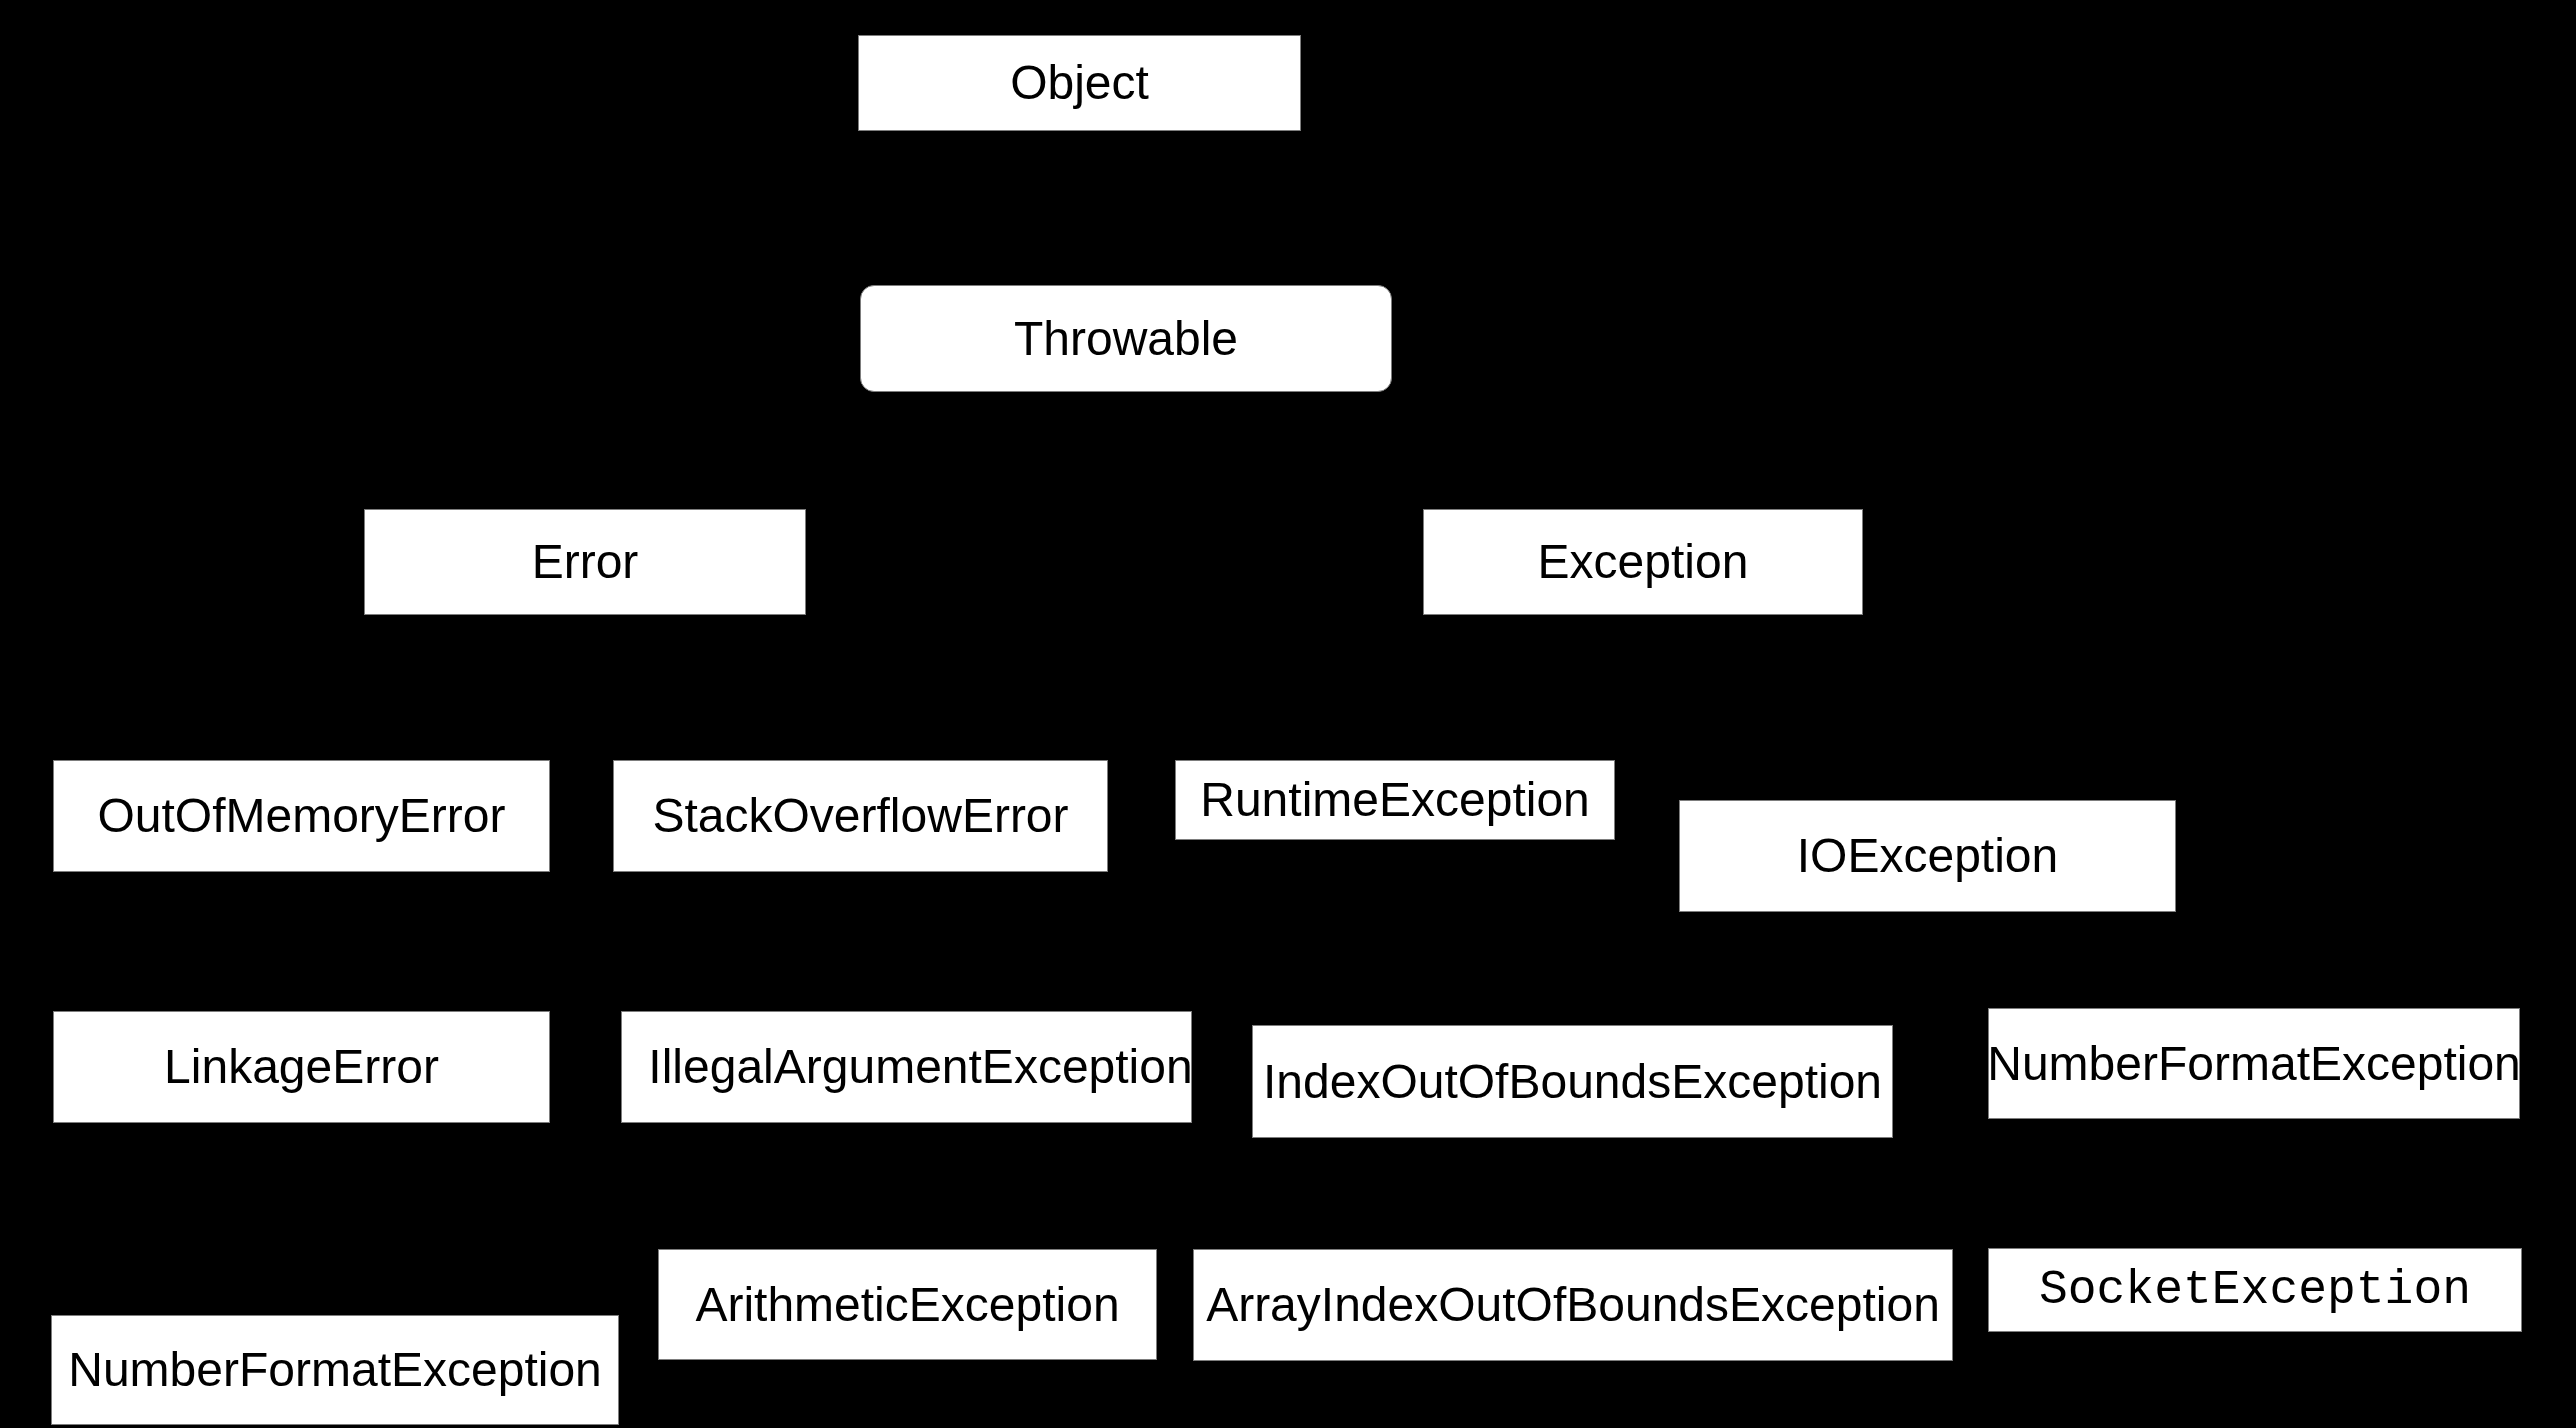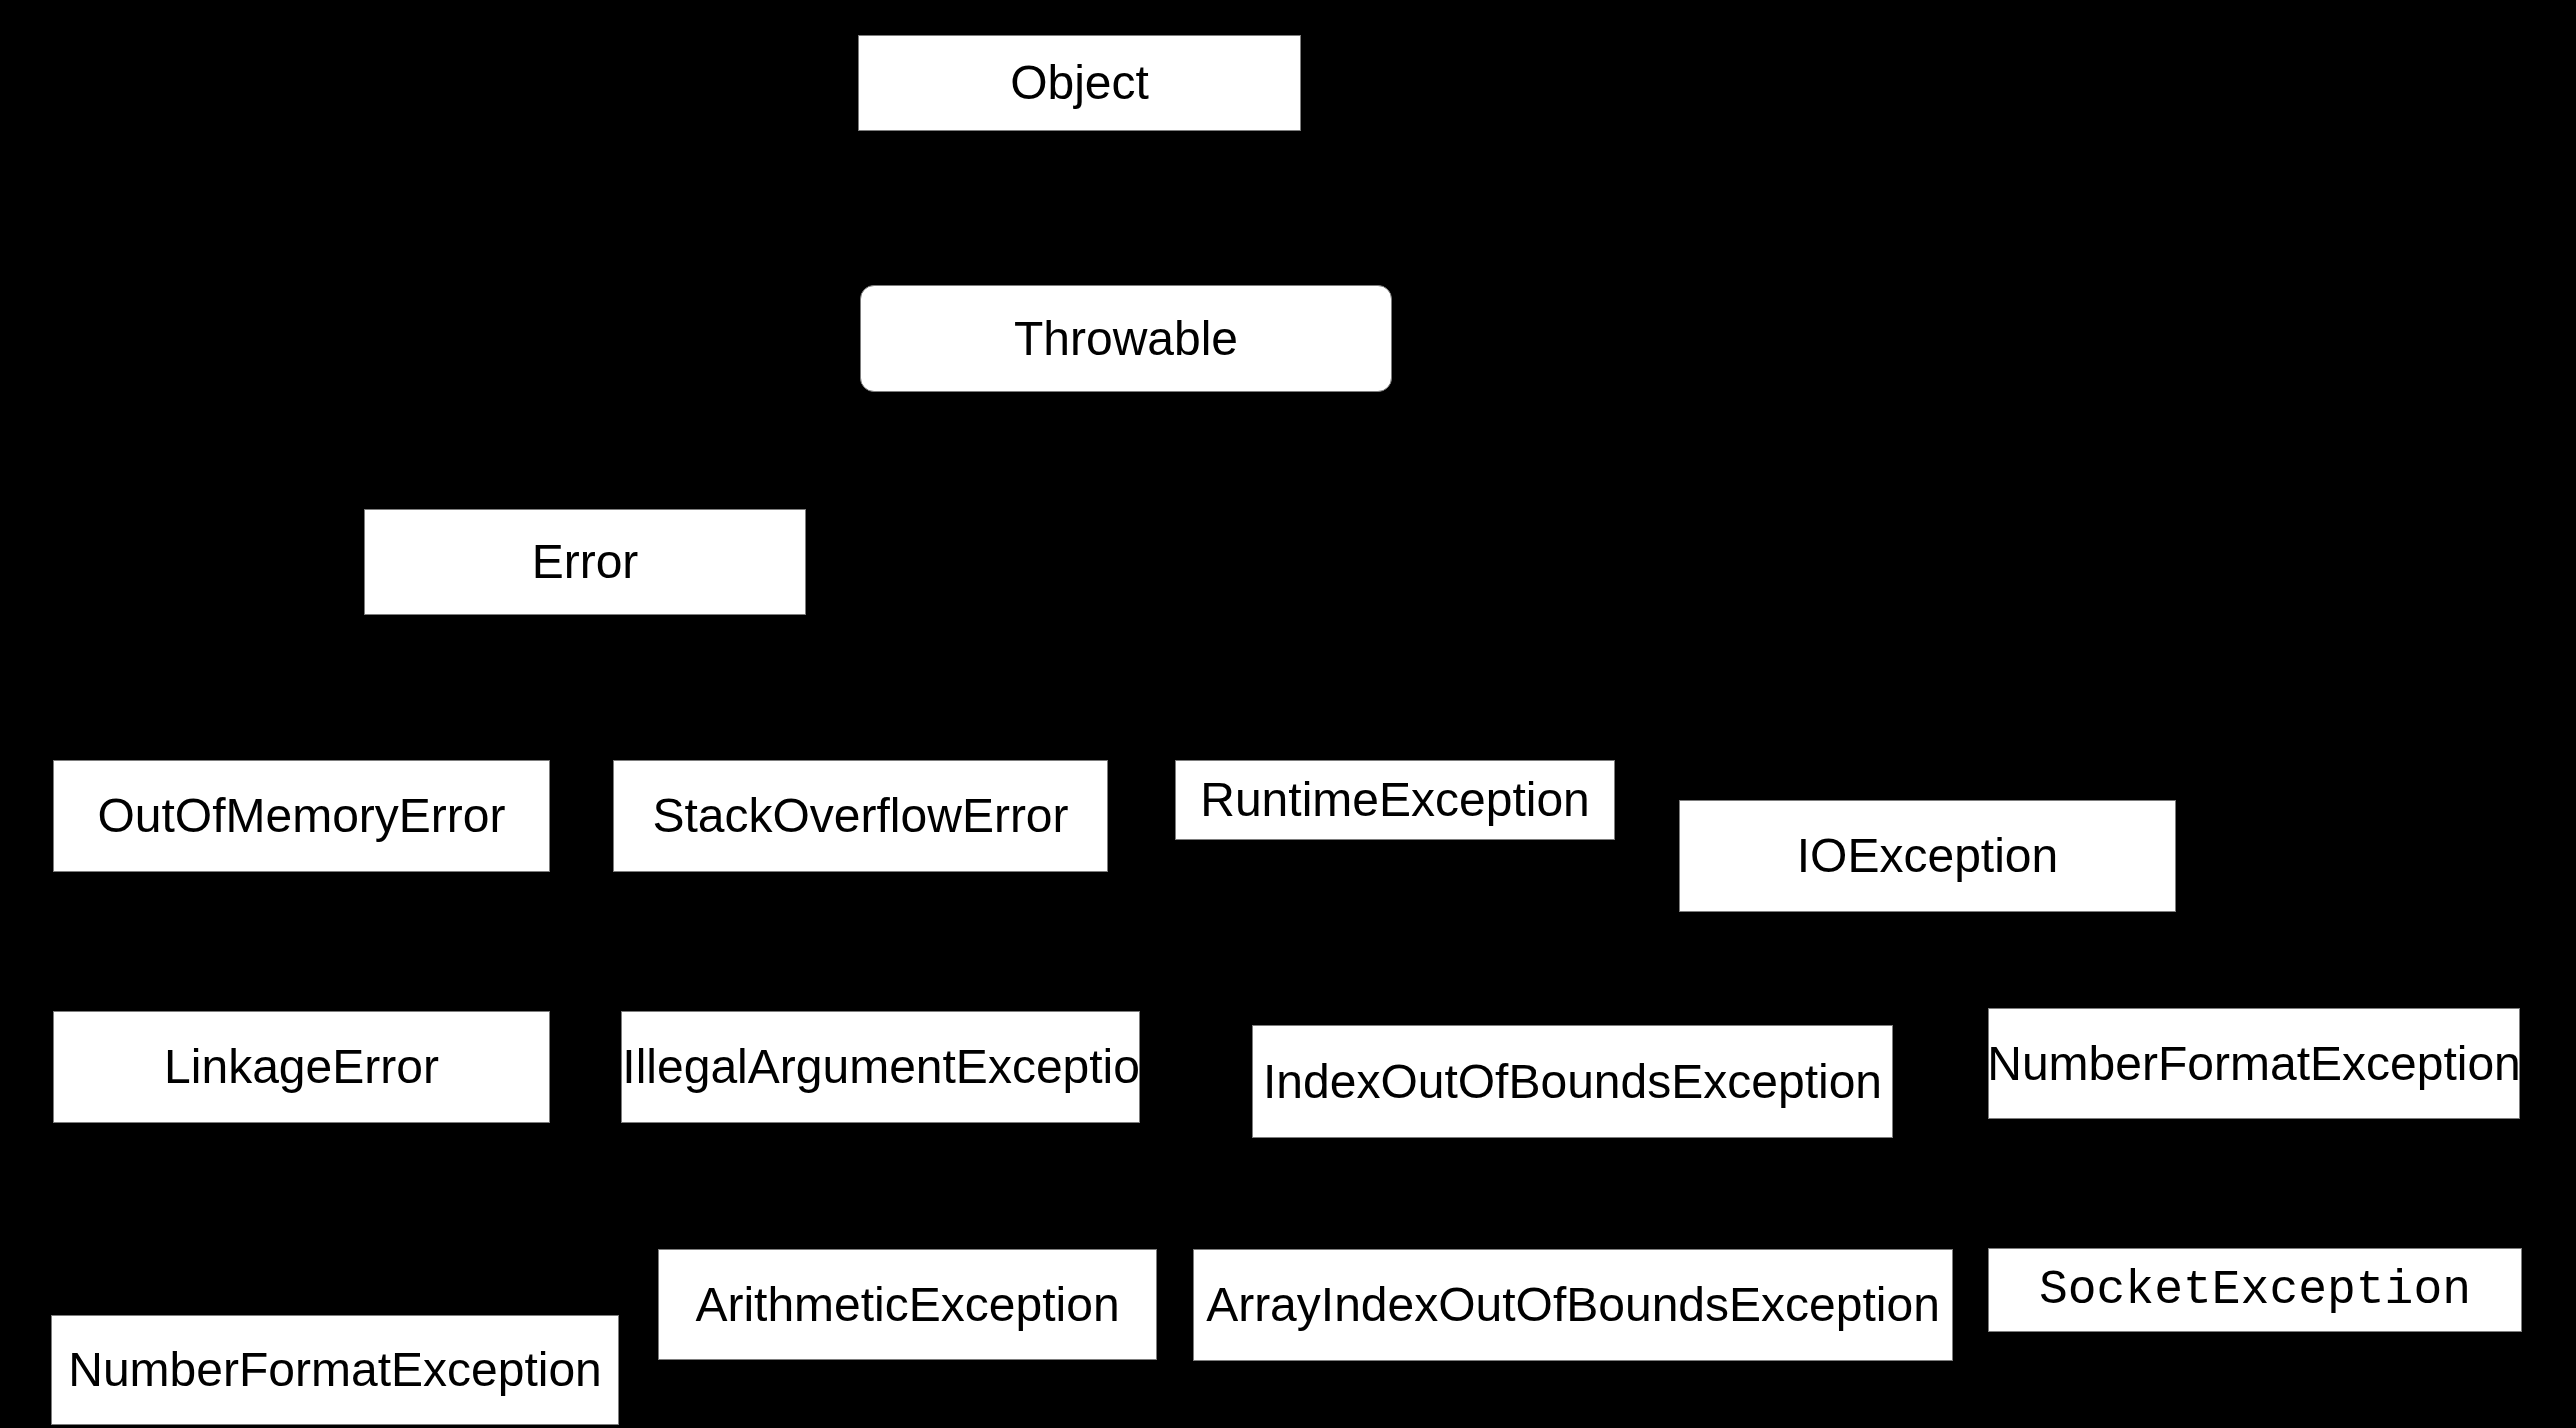--- a/index.html
+++ b/index.html
@@ -36,35 +36,36 @@
   
   #n-object        { left:858px; top:35px;   width:443px; height:96px; }
   #n-throwable     { left:860px; top:285px;  width:532px; height:107px;border-radius:14px; }
   #n-error         { left:364px;  top:509px;  width:442px; height:106px; }
   #n-exception     { left:1423px; top:509px;  width:440px; height:106px; }
   #n-oome          { left:53px;   top:760px;  width:497px; height:112px; }
   #n-soe           { left:613px;  top:760px;  width:495px; height:112px; }
   #n-runtime       { left:1175px; top:760px;  width:440px; height:80px; }
   #n-io            { left:1679px; top:800px;  width:497px; height:112px; }
   #n-linkage       { left:53px;   top:1011px; width:497px; height:112px; }
-  #n-illegalarg    { left:621px;  top:1011px; width:519px; height:112px;padding-left:28px; }
+  #n-illegalarg    { left:621px;  top:1011px; width:571px; height:112px;padding-left:28px; }
   #n-indexoob      { left:1252px; top:1025px; width:641px; height:113px; }
   #n-filenotfound  { left:1988px; top:1008px; width:532px; height:111px; }
   #n-numberformat  { left:51px;   top:1315px; width:568px; height:110px; }
   #n-arithmetic    { left:658px;  top:1249px; width:499px; height:111px; }
   #n-arrayindexoob { left:1193px; top:1249px; width:760px; height:112px; }
   #n-socket        { left:1988px; top:1248px; width:534px; height:84px;font-family:Liberation Mono, monospace; }
 </style>
 </head>
 <body>
 
 <div class="canvas">
   <div class="node" id="n-object">Object</div>
   <div class="node" id="n-throwable">Throwable</div>
   <div class="node" id="n-error">Error</div>
+  <div class="node" id="n-exception">Exception</div>
   <div class="node" id="n-oome">OutOfMemoryError</div>
   <div class="node" id="n-soe">StackOverflowError</div>
   <div class="node" id="n-runtime">RuntimeException</div>
   <div class="node" id="n-io">IOException</div>
   <div class="node" id="n-linkage">LinkageError</div>
   <div class="node" id="n-illegalarg">IllegalArgumentException</div>
   <div class="node" id="n-indexoob">IndexOutOfBoundsException</div>
   <div class="node" id="n-filenotfound">NumberFormatException</div>
   <div class="node" id="n-numberformat">NumberFormatException</div>
   <div class="node" id="n-arithmetic">ArithmeticException</div>

